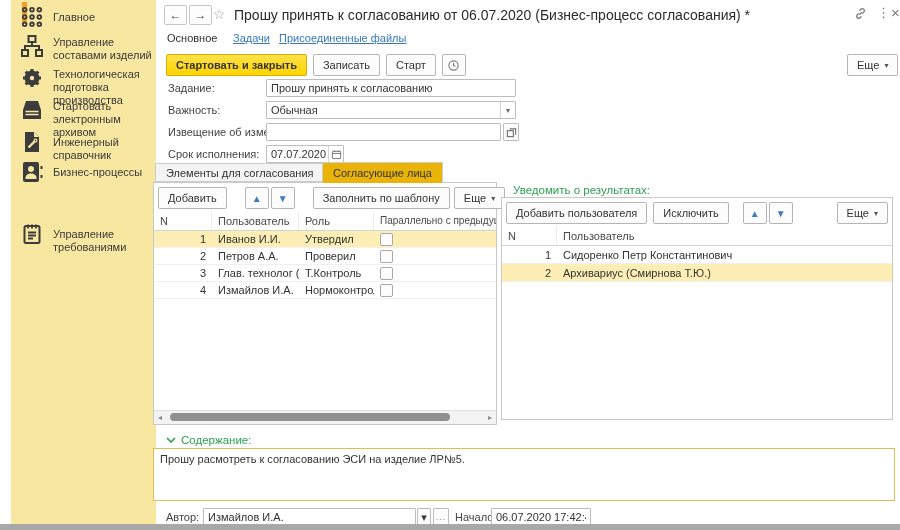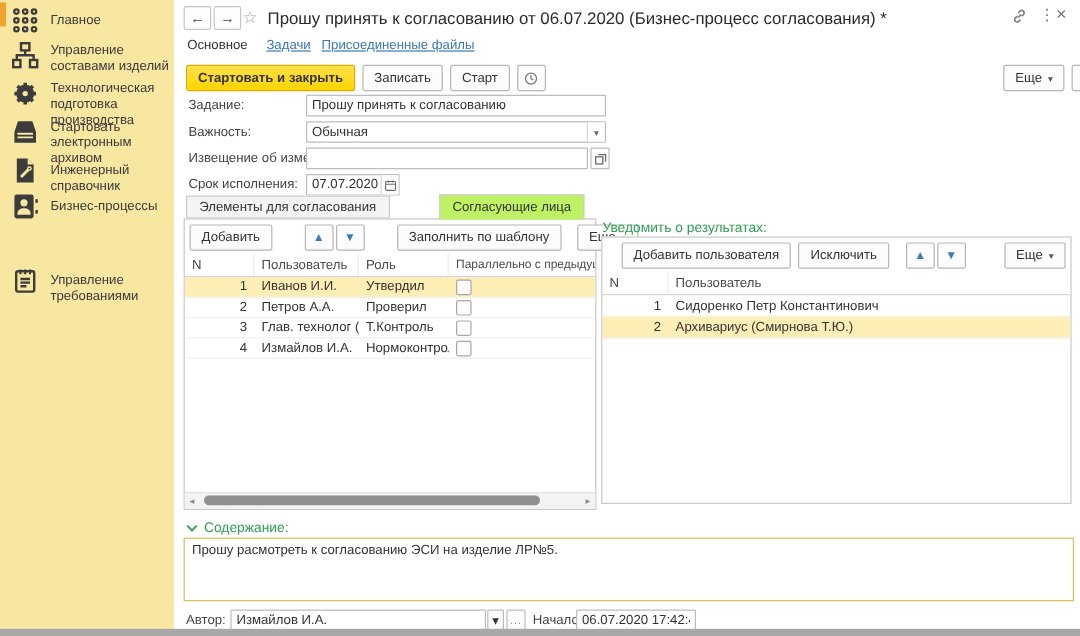--- a/index.html
+++ b/index.html
@@ -1,21 +1,21 @@
 <!DOCTYPE html>
 <html><head>
 <meta charset="utf-8">
 <style>
   html,body{margin:0;padding:0;}
   body{
     width:900px;height:530px;position:relative;overflow:hidden;
     font-family:"Liberation Sans",sans-serif;background:#fff;color:#333;
     font-size:11px;
   }
-  .abs{position:absolute;}
+  .abs{position:absolute;margin-left:11px;}
   
   .sidebar{left:0;top:0;width:145px;height:524px;background:#F8E7A1;}
   .active-ind{left:0;top:2px;width:5px;height:20px;background:#F0A22E;}
   .side-item{position:absolute;left:9px;width:132px;display:flex;gap:9px;align-items:flex-start;cursor:pointer;}
   .side-item .ic{width:24px;height:24px;flex:0 0 24px;display:flex;align-items:center;justify-content:center;}
   .side-item .lbl{font-size:11px;line-height:13px;color:#3A3A3A;padding-top:2px;}
   .side-item.single .lbl{padding-top:6px;}
   
   .navbtn{border:1px solid #C6C6C6;background:#FDFDFD;border-radius:2px;width:21px;height:18px;
     display:inline-flex;align-items:center;justify-content:center;font-size:12px;color:#4A4A4A;cursor:pointer;}
@@ -36,21 +36,21 @@
   .inp{border:1px solid #BDBDBD;border-radius:1px;height:18px;font-family:"Liberation Sans",sans-serif;
     font-size:11px;color:#333;padding:0 4px;box-sizing:border-box;background:#fff;}
   .fieldlbl{color:#444;}
   .ddbtn{position:absolute;top:0;right:0;width:14px;height:16px;border-left:1px solid #D5D5D5;
     display:flex;align-items:center;justify-content:center;color:#666;font-size:8px;cursor:pointer;background:#fff;}
   .sqbtn{border:1px solid #BDBDBD;border-radius:1px;background:#FCFCFC;height:18px;width:16px;
     display:inline-flex;align-items:center;justify-content:center;cursor:pointer;box-sizing:border-box;}
   
   .tab{position:absolute;height:19px;padding:0 10px;display:flex;align-items:center;font-size:11px;
     border:1px solid #CDCDCD;background:#F4F4F4;color:#333;box-sizing:border-box;cursor:pointer;}
-  .tab.active{background:#bef264;height:21px;border-bottom:none;z-index:3;margin-left:44px;}
+  .tab.active{background:#eab308;height:21px;border-bottom:none;z-index:3;}
   
   .panel{position:absolute;border:1px solid #C8C8C8;background:#fff;box-sizing:border-box;}
   .thead{position:absolute;border-bottom:1px solid #D4D4D4;color:#4A4A4A;box-sizing:border-box;}
   .cell{position:absolute;top:0;bottom:0;display:flex;align-items:center;padding:0 6px;
     overflow:hidden;white-space:nowrap;box-sizing:border-box;border-right:1px solid #ECECEC;}
   .cell.last{border-right:none;}
   .cell.num{justify-content:flex-end;}
   .trow{position:absolute;border-bottom:1px solid #F0F0F0;box-sizing:border-box;cursor:pointer;}
   .trow.selected{background:#FCEEB5;}
   .checkbox{width:11px;height:11px;border:1px solid #A8A8A8;border-radius:2px;background:#FDFDFD;cursor:pointer;}
@@ -249,21 +249,21 @@
 
 <div class="tab" style="left:155px;top:163px;">
   <span>Элементы для согласования</span>
 </div>
 <div class="tab active" style="left:322px;top:162px;">
   <span>Согласующие лица</span>
 </div>
 
 <div class="panel" style="left:153px;top:182px;width:344px;height:243px;">
 
-  <div style="position:absolute;left:4px;top:4px;right:4px;display:flex;gap:13px;align-items:center;">
+  <div style="position:absolute;left:4px;top:4px;right:4px;display:flex;gap:4px;align-items:center;">
     <span class="btn">Добавить</span>
     <span style="display:flex;gap:2px;margin-left:14px;">
       <span class="btn arrowbtn">▲</span>
       <span class="btn arrowbtn">▼</span>
     </span>
     <span class="btn" style="margin-left:14px;">Заполнить по шаблону</span>
     <span class="btn" style="margin-left:auto;">
         <span>Еще</span>
         <span class="dd">▾</span>
       </span>
@@ -311,21 +311,21 @@
 
   <div class="hscroll" style="left:0;bottom:0;width:342px;">
     <span class="sarr" style="left:0;">◂</span>
     <span class="sarr" style="right:0;">▸</span>
     <span class="thumb" style="left:16px;width:280px;"></span>
   </div>
 </div>
 
 <span class="abs greenhdr" style="left:502px;top:184px;">Уведомить о результатах:</span>
 <div class="panel" style="left:501px;top:197px;width:392px;height:223px;">
-  <div style="position:absolute;left:16px;top:4px;right:4px;display:flex;gap:6px;align-items:center;">
+  <div style="position:absolute;left:4px;top:4px;right:4px;display:flex;gap:6px;align-items:center;">
     <span class="btn">Добавить пользователя</span>
     <span class="btn">Исключить</span>
     <span style="display:flex;gap:2px;margin-left:8px;">
       <span class="btn arrowbtn">▲</span>
       <span class="btn arrowbtn">▼</span>
     </span>
     <span class="btn" style="margin-left:auto;">
         <span>Еще</span>
         <span class="dd">▾</span>
       </span>

